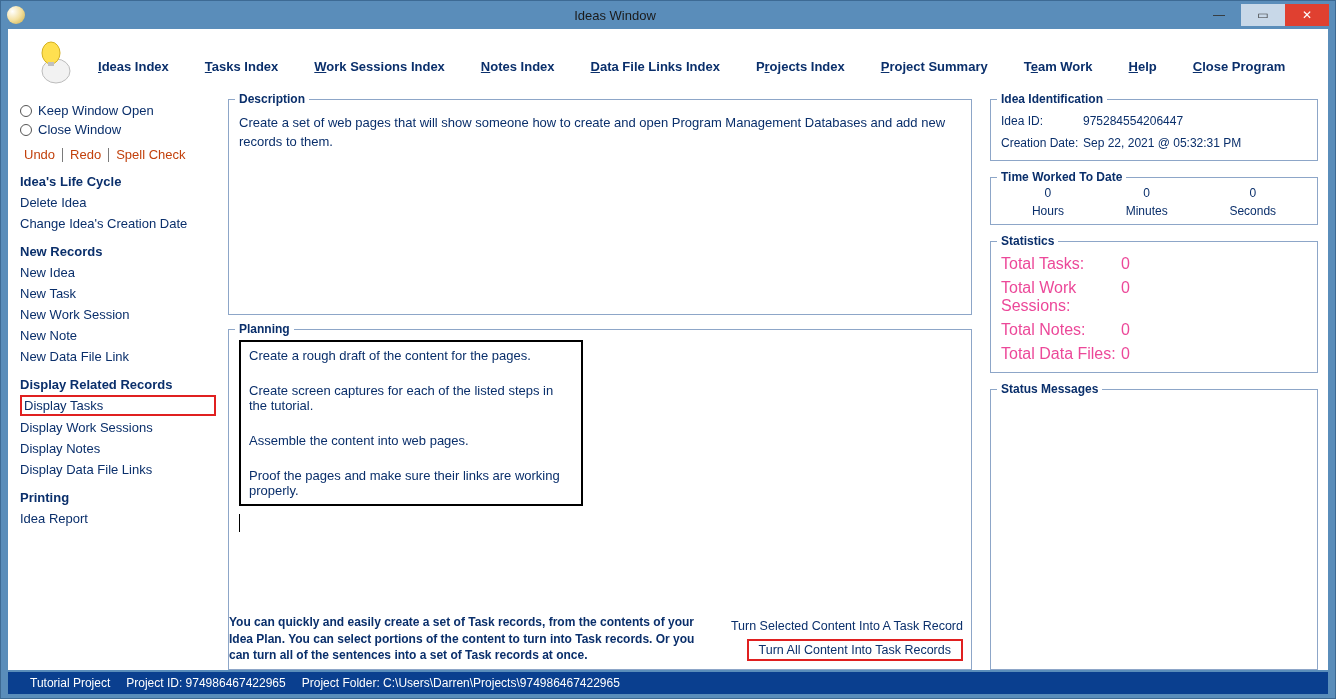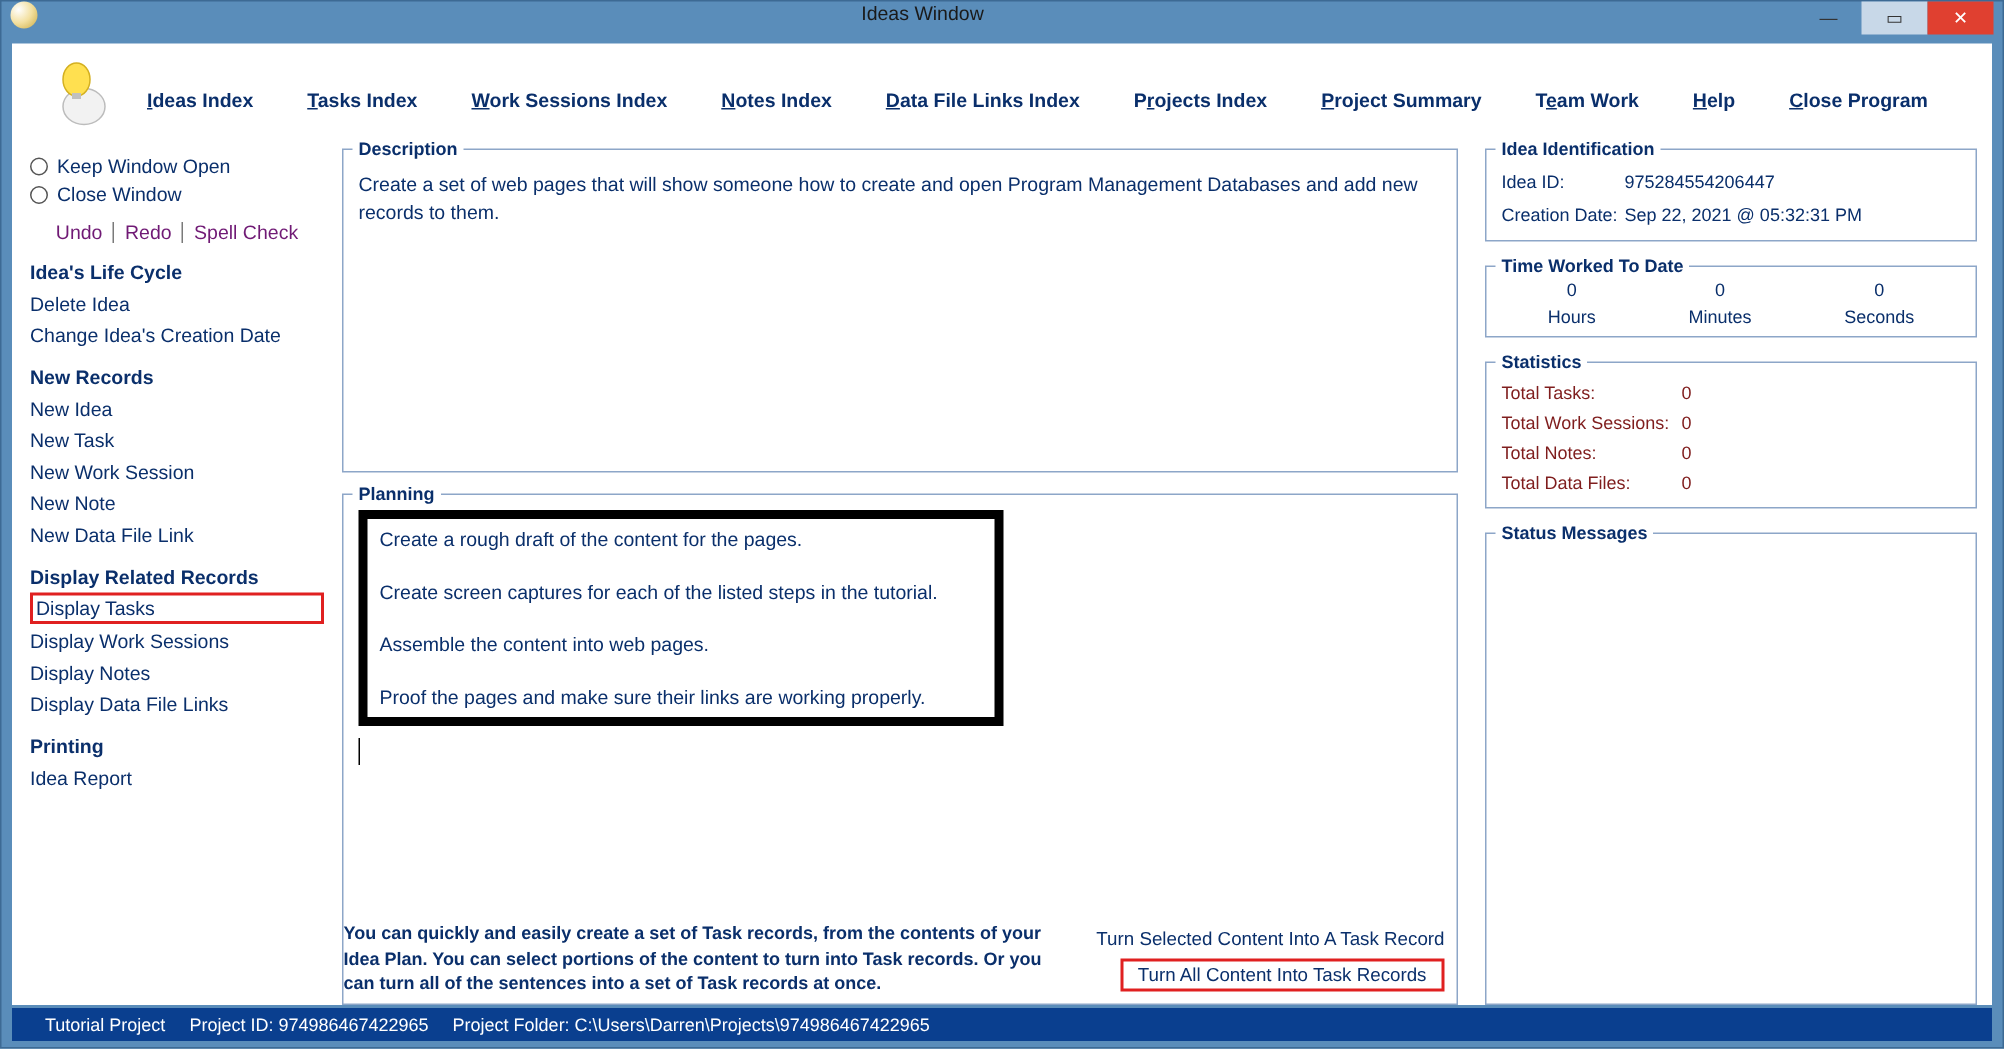--- a/index.html
+++ b/index.html
@@ -14,20 +14,21 @@
   .window-frame {
     position: relative;
     width: 1336px;
     height: 699px;
     background: #5a8dba;
     border: 1px solid #3d6a94;
   }
   .titlebar {
     height: 28px;
     display: flex;
+    align-items: center;
     padding: 0 6px;
     color: #1a1a1a;
   }
   .titlebar .app-icon {
     width: 18px; height: 18px;
     border-radius: 50%;
     background: radial-gradient(circle at 30% 30%, #fff, #f3e0a0 50%, #c9a940 100%);
     margin-right: 8px;
   }
   .titlebar-title { flex: 1; text-align: center; font-size: 13px; color: #1a1a1a; }
@@ -78,21 +79,21 @@
   .sidebar {
     width: 200px;
     padding: 8px 2px 8px 2px;
   }
   .radio-row { display: flex; align-items: center; padding: 2px 0; }
   .radio-dot {
     width: 12px; height: 12px; border: 1px solid #555; border-radius: 50%;
     margin-right: 6px; background: #fff;
   }
   .edit-bar {
-    display: flex; gap: 3px; margin: 8px 0 12px 0; color: #701a75; justify-content: center;
+    display: flex; gap: 3px; margin: 8px 0 12px 0; color: #c2410c;
   }
   .edit-bar span { padding: 0 4px; }
   .edit-sep { border-left: 1px solid #7a7a7a; height: 14px; align-self: center; }
   .side-head { font-weight: 700; color: #0a2f6b; margin-top: 10px; margin-bottom: 3px; }
   .side-link { color: #0a2f6b; padding: 3px 0; cursor: pointer; }
   .side-link.hl-red { border: 2px solid #e02020; padding: 1px 2px; margin: 1px 0; }
   
   .center { flex: 1; display: flex; flex-direction: column; padding: 0 10px; }
   .fieldset {
     border: 1px solid #8da6c8;
@@ -106,23 +107,23 @@
     padding: 0 4px;
     font-size: 12px;
     font-weight: 700;
     color: #0a2f6b;
   }
   .desc-box { height: 216px; }
   .desc-content { padding: 14px 10px 10px 10px; line-height: 1.45; }
   .planning-box { flex: 1; display: flex; flex-direction: column; min-height: 260px; }
   .planning-content { flex: 1; padding: 10px 10px; position: relative; }
   .plan-hl {
-    border: 6px solid #000000;
+    border: 2px solid #000000;
     padding: 6px 8px;
-    width: 430px;
+    width: 344px;
   }
   .plan-line { margin: 0 0 20px 0; }
   .plan-line:last-child { margin-bottom: 0; }
   .cursor-bar {
     width: 1px; height: 18px; background: #000;
     margin-top: 8px;
   }
   .planning-footer {
     display: flex; align-items: flex-end; padding: 4px 8px 6px 0; gap: 20px;
   }
@@ -135,21 +136,21 @@
     width: 336px;
     padding: 0 0 0 8px;
     display: flex; flex-direction: column; gap: 10px;
   }
   .info-box .row { display: flex; padding: 4px 10px; font-size: 12px; }
   .info-box .row .klabel { width: 82px; color: #0a2f6b; }
   .info-box .row .kval { color: #0a2f6b; }
   .time-row { display: flex; justify-content: space-around; padding: 8px 10px 6px 10px; }
   .time-col { text-align: center; font-size: 12px; color: #0a2f6b; }
   .time-col .num { margin-bottom: 4px; }
-  .stat-row { display: flex; padding: 3px 10px; font-size: 12px; color: #7f1d1d; }
+  .stat-row { display: flex; padding: 3px 10px; font-size: 16px; color: #ec4899; }
   .stat-row .slabel { width: 120px; }
   .status-body { min-height: 220px; }
   
   .statusbar {
     position: absolute;
     left: 7px; right: 7px; bottom: 4px;
     height: 22px;
     background: #0a3f8f;
     color: #fff;
     font-size: 12px;

